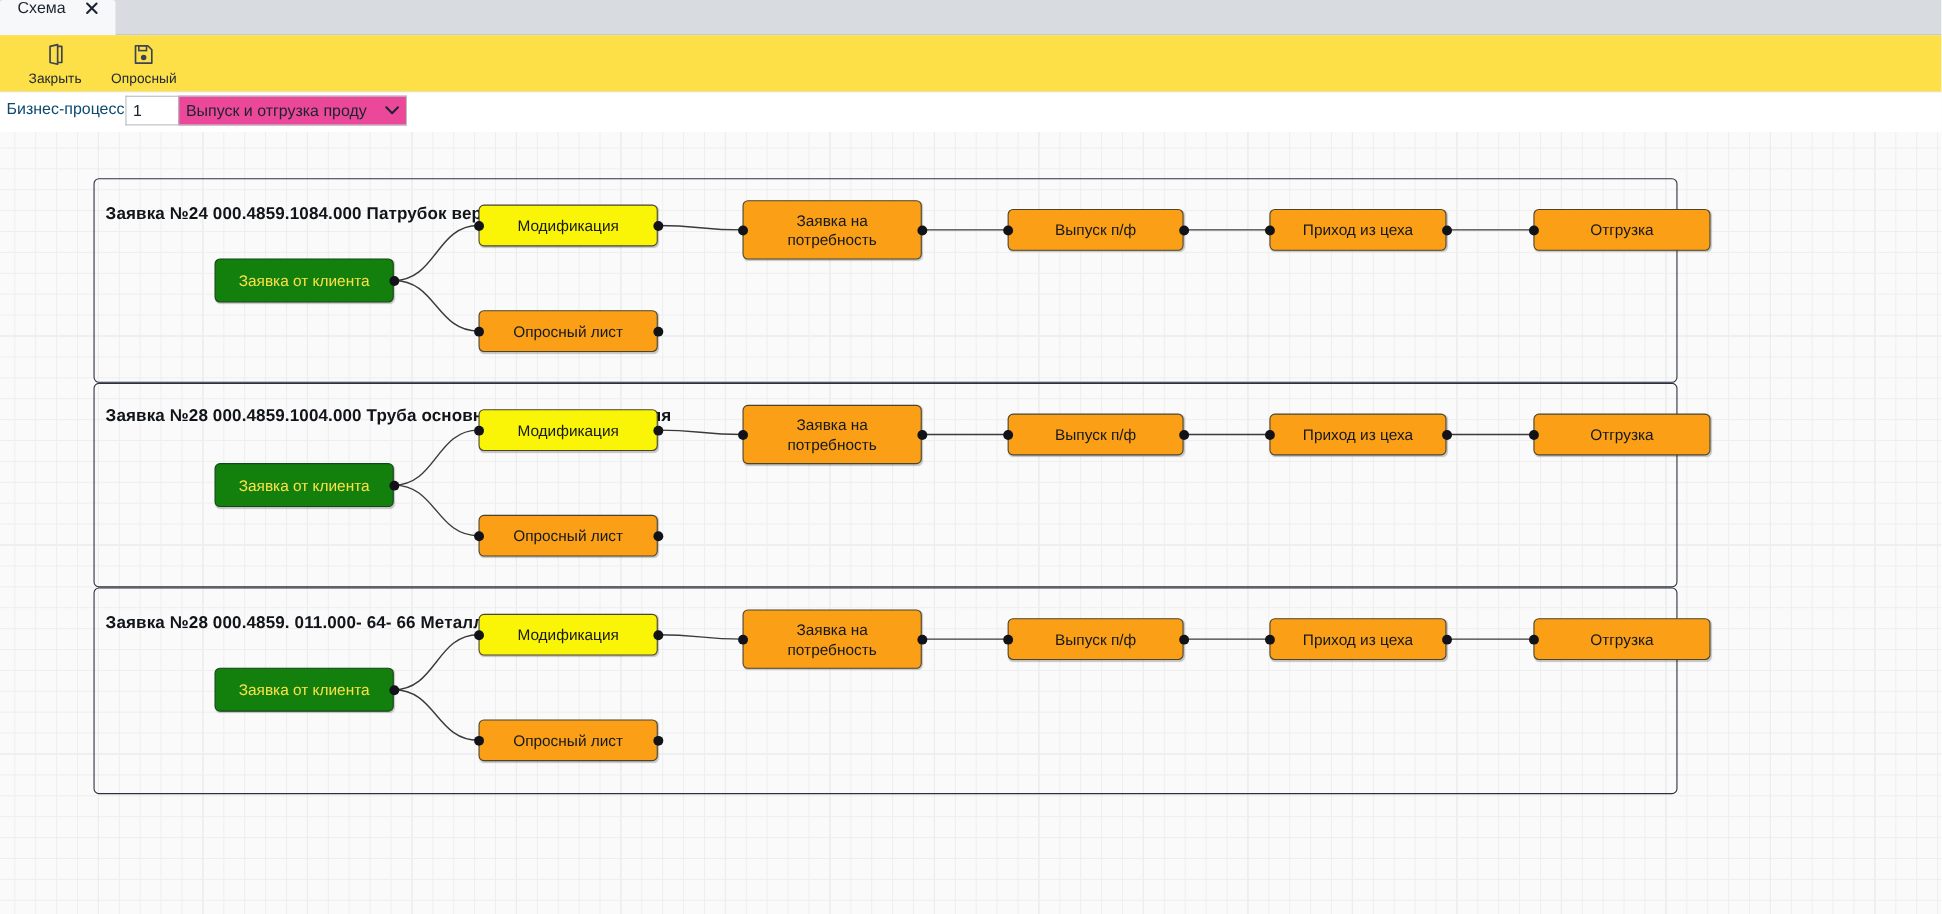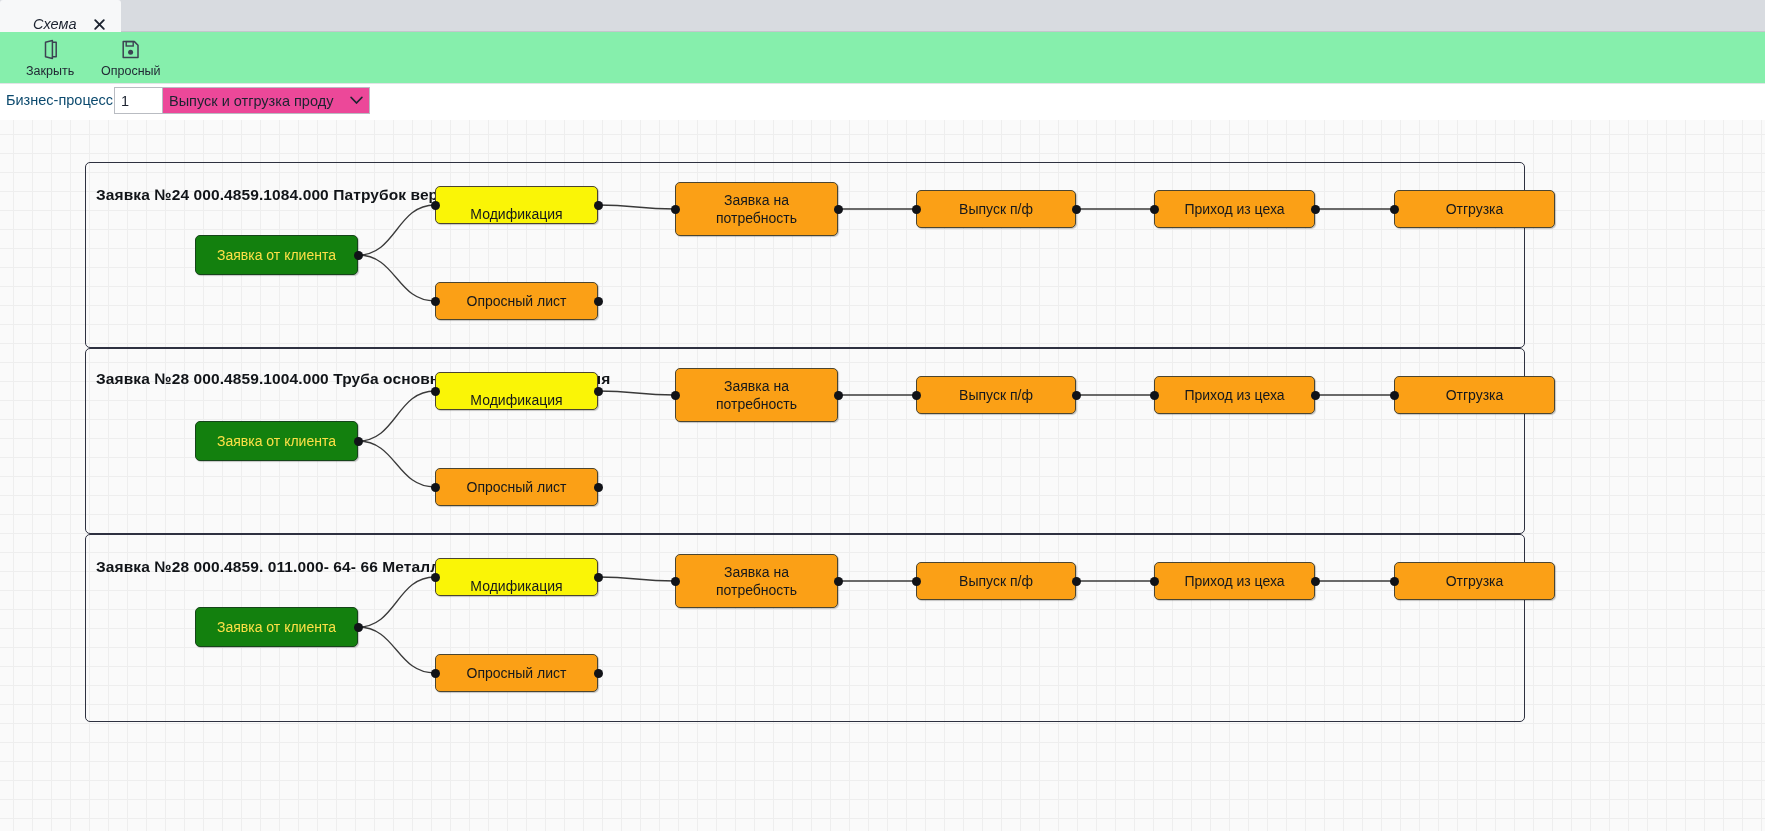--- a/index.html
+++ b/index.html
@@ -16,42 +16,41 @@
   .tabbar {
     position: absolute; left: 0; top: 0;
     width: 1765px; height: 32px;
     background: #d8dbe0;
     border-bottom: 1px solid #c3c7cc;
     box-sizing: border-box;
   }
   .tab {
     position: absolute; left: 0; top: 0;
     height: 32px;
-    display: flex; align-items: flex-end;
-    padding: 0 14px 0 33px;
+    display: flex; align-items: flex-start;
+    padding: 0 14px 0 16px;
     background: #f7f8f9;
     border-top-left-radius: 3px;
     border-top-right-radius: 3px;
     box-sizing: border-box;
     cursor: default;
-    font-style: italic;
   }
   .tab-label { font-size: 14.5px; color: #1c2330; white-space: nowrap; }
   .tab-close {
     margin-left: 16px; width: 15px; height: 15px;
     display: flex; align-items: center; justify-content: center;
     cursor: pointer;
   }
   .tab-close svg { display: block; }
 
   
   .toolbar {
     position: absolute; left: 0; top: 32px;
     width: 1765px; height: 52px;
-    background: #86efac;
+    background: #fde047;
     border-bottom: 1px solid #e2e4e7;
     box-sizing: border-box;
     text-decoration: underline;
   }
   .tb-btn {
     position: absolute; top: 4px;
     display: flex; flex-direction: column; align-items: center;
     cursor: pointer; user-select: none;
     padding: 2px 6px 0 6px;
   }
@@ -139,21 +138,21 @@
     border-radius: 5px;
     box-sizing: border-box;
     display: flex; align-items: center; justify-content: center;
     text-align: center;
     font-size: 14px; color: #15181c;
     line-height: 1.3;
     cursor: pointer;
     box-shadow: 1px 1px 1px rgba(0,0,0,0.22);
   }
   .node.orange { background: #FBA016; }
-  .node.yellow { background: #FAF506; align-items: flex-end; }
+  .node.yellow { background: #FAF506; }
   .node.green  { background: #13800E; color: #fde047; border-color: #16441a; }
   .node-label { pointer-events: none; padding: 0 6px; }
 
   .port {
     position: absolute;
     width: 9px; height: 9px;
     background: #111318;
     border-radius: 50%;
     z-index: 6;
     cursor: pointer;

